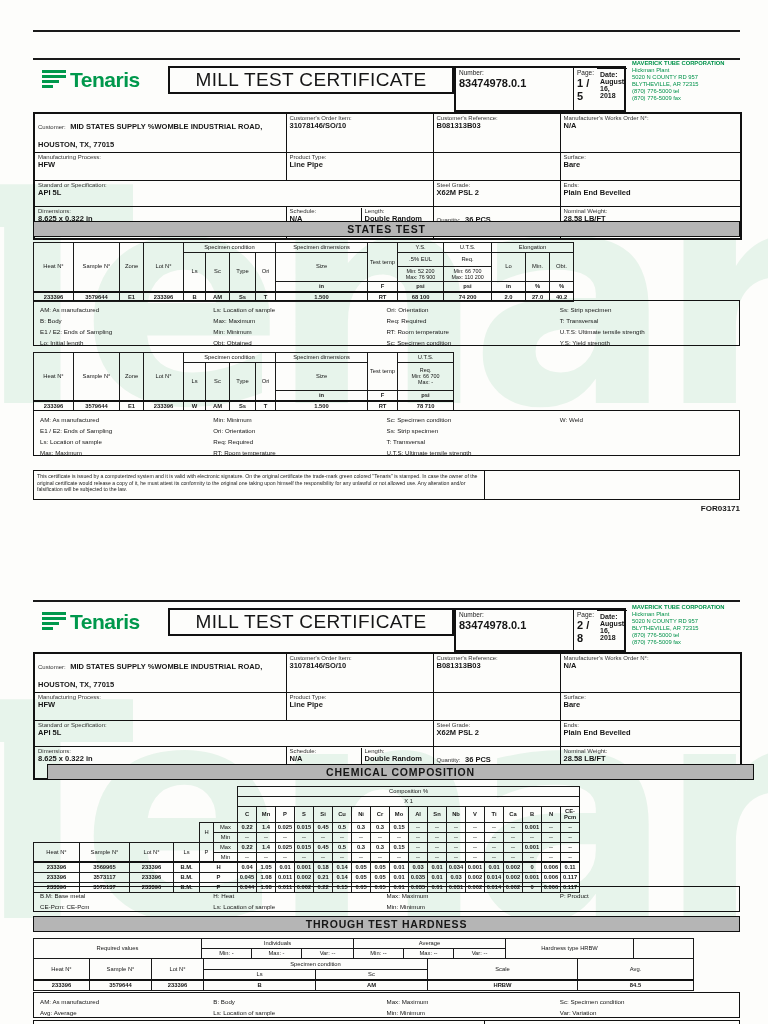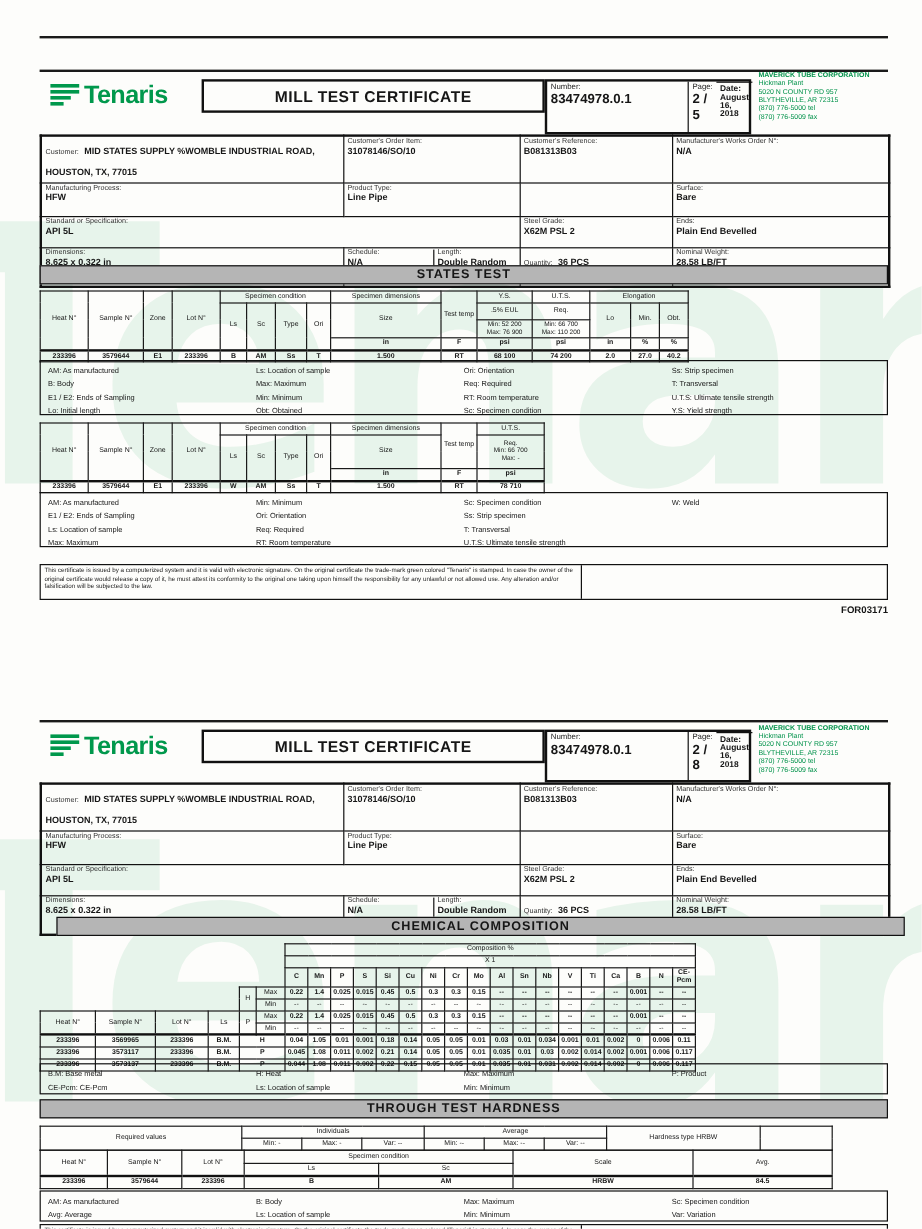--- a/index.html
+++ b/index.html
@@ -9,21 +9,21 @@
   .abs{position:absolute;z-index:1}
   .rule{position:absolute;left:33px;width:707px;height:1.5px;background:#1a1a1a;z-index:1}
   
   .logo{display:flex;align-items:center}
   .logo-bars{width:24px;margin-right:4px}
   .logo-bars i{display:block;height:3px;background:#00984c;margin-bottom:2px}
   .logo-bars i:nth-child(3){width:70%}
   .logo-bars i:nth-child(4){width:45%}
   .logo-text{font-size:21px;font-weight:bold;color:#00984c;letter-spacing:-0.5px}
   .titlebox{width:286px;height:28px;border:2px solid #111;display:flex;align-items:center;justify-content:center;background:transparent}
-  .titlebox span{font-size:13px;font-weight:bold;letter-spacing:0.4px}
+  .titlebox span{font-size:19px;font-weight:normal;letter-spacing:0.4px}
   .numbox{width:172px;border:2px solid #111;display:flex;flex-direction:row}
   .nb-row{display:flex;flex:1}
   .nb-cell{padding:1px 3px}
   .nb-cell.num{width:118px;border-right:1.5px solid #111}
   .nb-cell.pg{flex:1}
   .nb-lab{font-size:6.5px;color:#222;line-height:8px}
   .nb-val{font-size:11px;font-weight:bold;line-height:13px}
   .nb-date{border-top:1.5px solid #111;font-size:7px;font-weight:bold;padding:2px 3px}
   .plant{width:115px;color:#00924a;font-size:5.8px;line-height:7px}
   .plant-name{font-weight:bold}
@@ -76,21 +76,21 @@
   <span>MILL TEST CERTIFICATE</span>
 </div>
 <div class="abs numbox" style="left:454px;top:66px;height:46px">
   <div class="nb-row">
     <div class="nb-cell num">
       <div class="nb-lab">Number:</div>
       <div class="nb-val">83474978.0.1</div>
     </div>
     <div class="nb-cell pg">
       <div class="nb-lab">Page:</div>
-      <div class="nb-val">2 / 5</div>
+      <div class="nb-val">1 / 5</div>
     </div>
   </div>
   <div class="nb-date">Date: August 16, 2018</div>
 </div>
 <div class="abs plant" style="left:632px;top:60px">
   <div class="plant-name">MAVERICK TUBE CORPORATION</div>
   <div>
       <div>Hickman Plant</div>
       <div>5020 N COUNTY RD 957</div>
       <div>BLYTHEVILLE, AR 72315</div>

